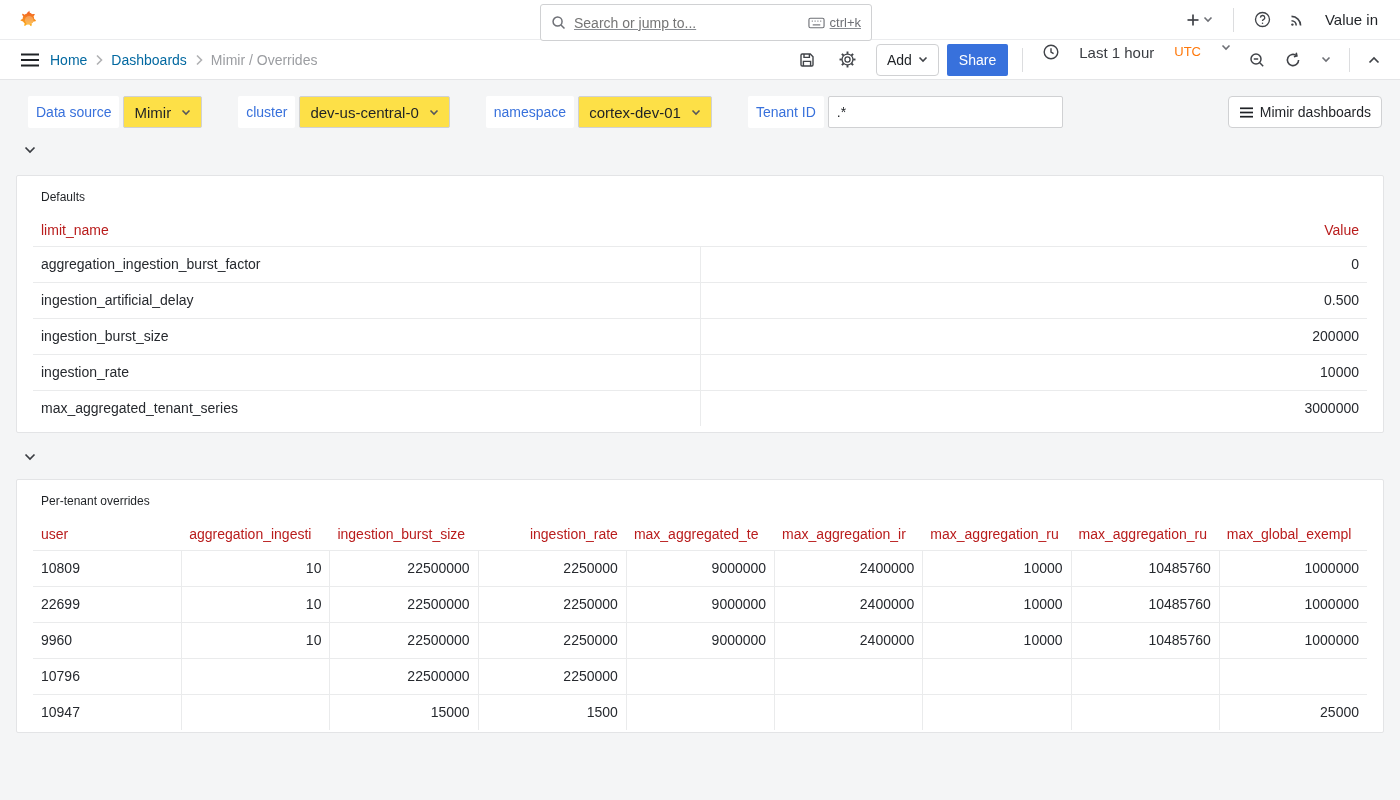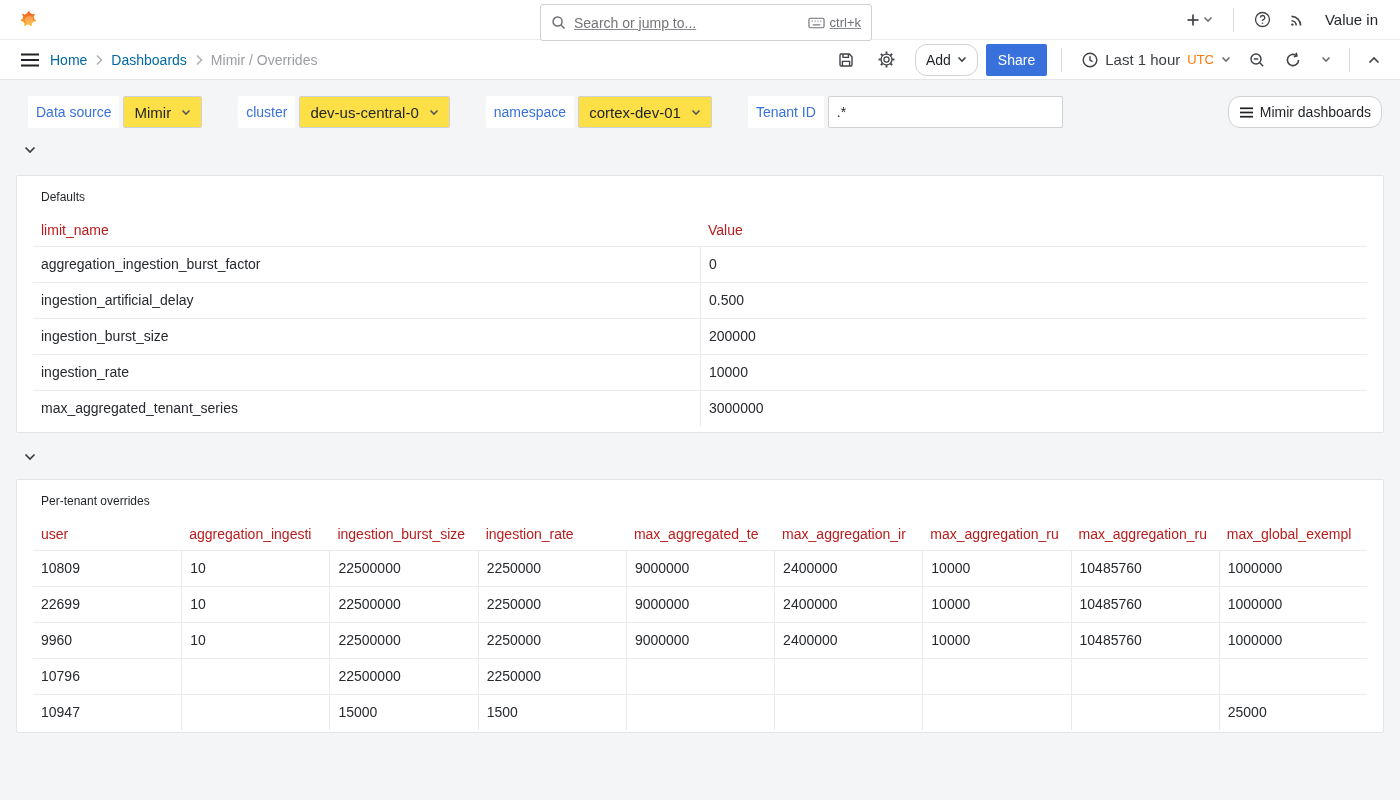--- a/index.html
+++ b/index.html
@@ -17,23 +17,23 @@
   .vdiv { width:1px; height:24px; background:#dcdddf; margin:0 6px; }
   .signin { font-size:15px; font-weight:500; color:#1f2226; text-decoration:none; padding:4px 6px; }
 
   
   .navbar { height:40px; background:#fff; border-bottom:1px solid #e4e5e7; display:flex; align-items:center; padding:0 16px; }
   .burger { margin:0 10px 0 4px; }
   .crumbs { display:flex; align-items:center; gap:8px; }
   .crumb { font-size:14px; color:#0369a1; font-weight:500; text-decoration:none; }
   .crumb.current { color:#9b9da1; font-weight:400; }
   .nav-actions { margin-left:auto; display:flex; align-items:center; gap:8px; }
-  .btn-outline { height:32px; display:flex; align-items:center; gap:6px; padding:0 10px; border:1px solid #d0d1d3; border-radius:12px; background:#fff; font-size:14px; font-weight:500; color:#1f2226; cursor:pointer; font-family:inherit; }
+  .btn-outline { height:32px; display:flex; align-items:center; gap:6px; padding:0 10px; border:1px solid #d0d1d3; border-radius:4px; background:#fff; font-size:14px; font-weight:500; color:#1f2226; cursor:pointer; font-family:inherit; }
   .btn-primary { height:32px; padding:0 12px; border:none; border-radius:2px; background:#3871dc; color:#fff; font-size:14px; font-weight:500; cursor:pointer; font-family:inherit; }
-  .timepicker { display:flex; align-items:center; gap:7px; padding:0 6px; height:32px; background:none; border:none; cursor:pointer; font-family:inherit; }
+  .timepicker { display:flex; align-items:flex-start; gap:20px; padding:0 6px; height:32px; background:none; border:none; cursor:pointer; font-family:inherit; }
   .timepicker .range { font-size:15px; color:#3a3d42; }
   .timepicker .tz { font-size:13px; font-weight:500; color:#ff780a; }
 
   
   .content { padding-top:16px; }
   .filter-row { height:32px; margin:0 18px 0 28px; display:flex; align-items:center; }
   .var-group { display:flex; align-items:center; margin-right:36px; }
   .var-label { height:32px; display:flex; align-items:center; padding:0 8px; background:#fff; color:#3871dc; font-weight:500; font-size:14px; border-radius:2px; margin-right:4px; }
   .var-value { height:32px; display:flex; align-items:center; gap:10px; padding:0 10px; background:#fde047; border:1px solid #d0d1d3; border-radius:2px; font-size:15px; color:#1f2226; cursor:pointer; font-family:inherit; }
   .var-input { height:32px; width:235px; padding:0 8px; background:#fff; border:1px solid #d0d1d3; border-radius:2px; font-size:14px; color:#1f2226; font-family:inherit; outline:none; }
@@ -49,21 +49,21 @@
   .panel-title { height:38px; display:flex; align-items:center; padding:4px 16px 0 24px; font-size:12px; font-weight:500; color:#1f2226; }
 
   .tbl { margin:0 16px; }
   .t-head, .t-row { display:grid; }
   .cols2 .t-head, .cols2 .t-row { grid-template-columns:1fr 1fr; }
   .cols9 .t-head, .cols9 .t-row { grid-template-columns:repeat(9,1fr); }
   .t-hcell { height:32px; line-height:32px; padding:0 8px; font-weight:500; font-size:14px; color:#b91c1c; white-space:nowrap; overflow:hidden; cursor:pointer; }
   .t-cell { height:36px; line-height:35px; padding:0 8px; font-size:14px; color:#26292e; white-space:nowrap; overflow:hidden; border-top:1px solid #eaebec; }
   .t-row .t-cell + .t-cell { border-left:1px solid #eaebec; }
   .al { text-align:left; }
-  .ar { text-align:left; }
+  .ar { text-align:right; }
 
   svg { display:block; }
 </style>
 </head>
 <body>
 
 <header class="topbar">
   <span class="logo">
     <svg viewBox="0 0 24 24" width="22" height="22">
       <defs>

